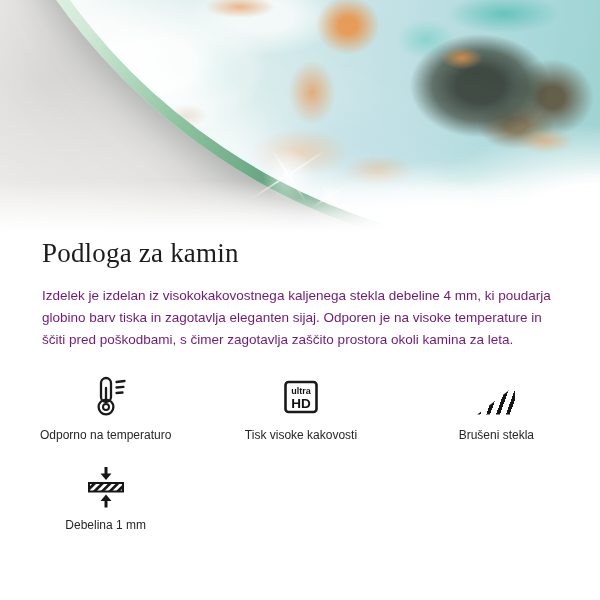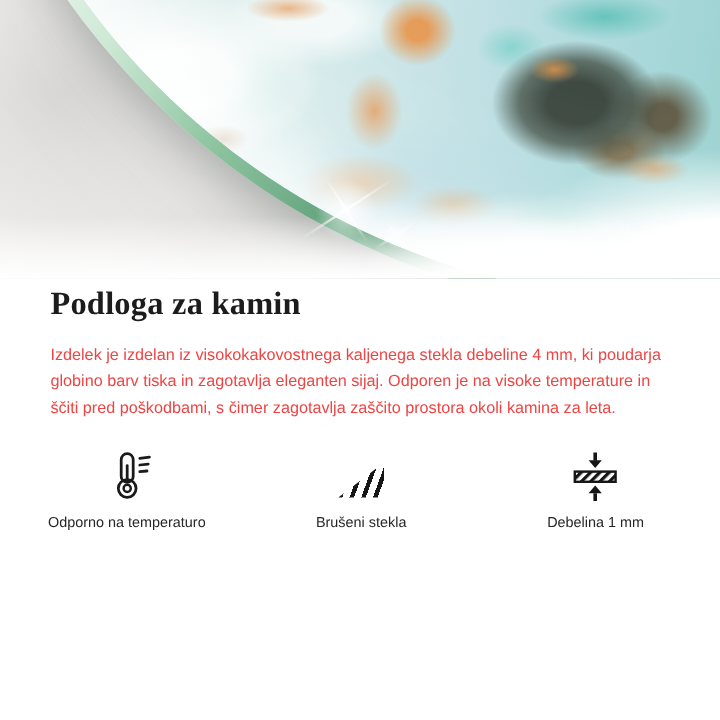--- a/index.html
+++ b/index.html
@@ -55,23 +55,23 @@
       background:radial-gradient(circle at 50% 50%, rgba(255,255,255,0.98) 0%, rgba(255,255,255,0.55) 10%, rgba(255,255,255,0) 40%);}
   .sparkle::before,.sparkle::after{content:"";position:absolute;left:0;right:0;top:50%;height:2px;margin-top:-1px;
       background:linear-gradient(90deg, rgba(255,255,255,0) 0%, rgba(255,255,255,0.95) 50%, rgba(255,255,255,0) 100%);}
   .sparkle::before{transform:rotate(-33deg);}
   .sparkle::after{transform:rotate(57deg);left:15%;right:15%;}
   .sparkle.main{left:243px;top:130px;}
   .sparkle.small{left:310px;top:176px;width:40px;height:40px;opacity:.8;}
 
   
   .content{position:relative;padding:0 40px 0 42px;}
-  .title{margin:4px 0 0 0;font-family:"Liberation Serif","DejaVu Serif",serif;font-weight:700;
+  .title{margin:4px 0 0 0;font-family:"Liberation Serif","DejaVu Serif",serif;font-weight:400;
       font-size:27px;line-height:35px;color:#1c1c1c;letter-spacing:.2px;}
-  .desc{margin:14px 0 0 0;width:522px;font-size:13.5px;line-height:22px;color:#ef4444;}
+  .desc{margin:14px 0 0 0;width:522px;font-size:13.5px;line-height:22px;color:#701a75;}
 
   
   .features{display:grid;grid-template-columns:1fr 1fr 1fr;row-gap:20px;margin:22px -34px 0 -34px;}
   .feature{display:flex;flex-direction:column;align-items:center;}
   .icon-box{width:48px;height:48px;display:flex;align-items:center;justify-content:center;margin-bottom:7px;}
   .feature-label{font-size:12px;color:#262626;line-height:15px;text-align:center;}
   .icon-box svg{display:block;}
   .icon-box svg text{font-family:"Liberation Sans","DejaVu Sans",sans-serif;}
   
   .stripes{width:38px;height:29px;margin-top:6px;
@@ -111,20 +111,30 @@
             <circle cx="24" cy="34" r="3" stroke-width="2"></circle>
             <line x1="24" y1="15" x2="24" y2="27"></line>
             <line x1="34.5" y1="9" x2="42.5" y2="8"></line>
             <line x1="34.5" y1="14.5" x2="41.5" y2="13.8"></line>
             <line x1="34.5" y1="20" x2="40.5" y2="19.5"></line>
           </svg>
         </div>
         <div class="feature-label">Odporno na temperaturo</div>
       </div>
 
+      <div class="feature">
+        <div class="icon-box">
+          <svg width="48" height="48" viewBox="0 0 48 48">
+            <rect x="8.5" y="9" width="31" height="30" rx="3" fill="none" stroke="#1a1a1a" stroke-width="2.6"></rect>
+            <text x="24" y="21" text-anchor="middle" font-size="9" font-weight="700" fill="#111">ultra</text>
+            <text x="24" y="34.5" text-anchor="middle" font-size="13.5" font-weight="800" fill="#111">HD</text>
+          </svg>
+        </div>
+        <div class="feature-label">Tisk visoke kakovosti</div>
+      </div>
 
 
 
       <div class="feature">
         <div class="icon-box">
           <div class="stripes"></div>
         </div>
         <div class="feature-label">Brušeni stekla</div>
       </div>
 

